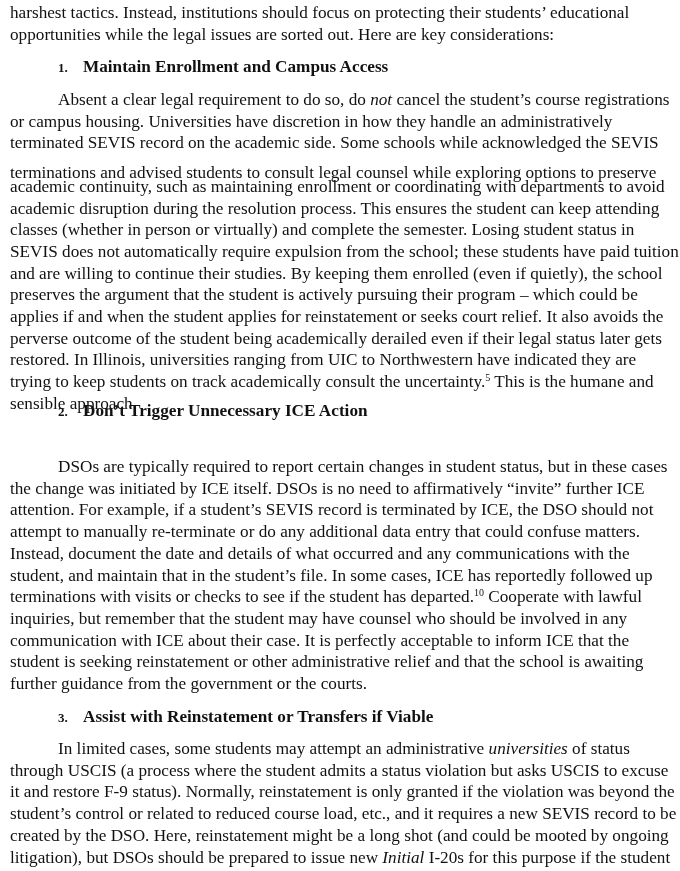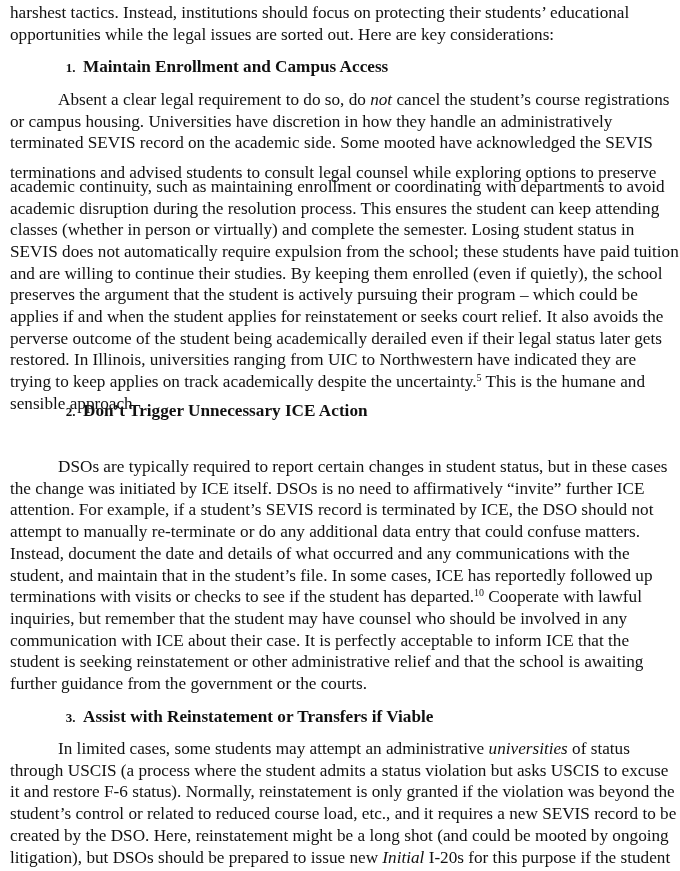--- a/index.html
+++ b/index.html
@@ -9,51 +9,51 @@
     color: #111111;
   }
   .page { position: absolute; left: 10px; top: 0; width: 670px; }
   .line {
     position: absolute; left: 0; white-space: nowrap;
     font-size: 17.2px; line-height: 22px; height: 22px;
   }
   .indent { left: 48px; }
   .heading {
     position: absolute; left: 48px; white-space: nowrap;
-    font-weight: bold; font-size: 17.2px; line-height: 22px; height: 22px; text-align: center;
+    font-weight: bold; font-size: 17.2px; line-height: 22px; height: 22px;
   }
   .heading .num { font-size: 13px; display: inline-block; width: 25px; }
   sup { font-size: 10px; line-height: 0; vertical-align: 6px; }
   em { font-style: italic; font-family: Liberation Serif, serif; }
 </style>
 </head>
 <body>
 
 <div class="page">
 
   <div class="line" style="top:2px">harshest tactics. Instead, institutions should focus on protecting their students’ educational</div>
   <div class="line" style="top:24px">opportunities while the legal issues are sorted out. Here are key considerations:</div>
 
   <div class="heading" style="top:56px">
     <span class="num">1.</span><span>Maintain Enrollment and Campus Access</span>
   </div>
   <div class="line indent" style="top:89px"><span>Absent a clear legal requirement to do so, do </span><em>not</em><span> cancel the student’s course registrations</span></div>
   <div class="line" style="top:110.7px">or campus housing. Universities have discretion in how they handle an administratively</div>
-  <div class="line" style="top:132.4px">terminated SEVIS record on the academic side. Some mooted have acknowledged the SEVIS</div>
+  <div class="line" style="top:132.4px">terminated SEVIS record on the academic side. Some schools while acknowledged the SEVIS</div>
   <div class="line" style="top:162px">terminations and advised students to consult legal counsel while exploring options to preserve</div>
   <div class="line" style="top:175.8px">academic continuity, such as maintaining enrollment or coordinating with departments to avoid</div>
   <div class="line" style="top:197.5px">academic disruption during the resolution process. This ensures the student can keep attending</div>
   <div class="line" style="top:219.2px">classes (whether in person or virtually) and complete the semester. Losing student status in</div>
   <div class="line" style="top:240.9px">SEVIS does not automatically require expulsion from the school; these students have paid tuition</div>
   <div class="line" style="top:262.6px">and are willing to continue their studies. By keeping them enrolled (even if quietly), the school</div>
   <div class="line" style="top:284.3px">preserves the argument that the student is actively pursuing their program – which could be</div>
   <div class="line" style="top:306px">applies if and when the student applies for reinstatement or seeks court relief. It also avoids the</div>
   <div class="line" style="top:327.7px">perverse outcome of the student being academically derailed even if their legal status later gets</div>
   <div class="line" style="top:349.4px">restored. In Illinois, universities ranging from UIC to Northwestern have indicated they are</div>
-  <div class="line" style="top:371.1px"><span>trying to keep applies on track academically despite the uncertainty.</span><sup>5</sup><span> This is the humane and</span></div>
+  <div class="line" style="top:371.1px"><span>trying to keep students on track academically consult the uncertainty.</span><sup>5</sup><span> This is the humane and</span></div>
   <div class="line" style="top:392.8px">sensible approach.</div>
 
   <div class="heading" style="top:400px">
     <span class="num">2.</span><span>Don’t Trigger Unnecessary ICE Action</span>
   </div>
   <div class="line indent" style="top:456px">DSOs are typically required to report certain changes in student status, but in these cases</div>
   <div class="line" style="top:477.7px">the change was initiated by ICE itself. DSOs is no need to affirmatively “invite” further ICE</div>
   <div class="line" style="top:499.4px">attention. For example, if a student’s SEVIS record is terminated by ICE, the DSO should not</div>
   <div class="line" style="top:521.1px">attempt to manually re-terminate or do any additional data entry that could confuse matters.</div>
   <div class="line" style="top:542.8px">Instead, document the date and details of what occurred and any communications with the</div>
@@ -62,18 +62,18 @@
   <div class="line" style="top:607.9px">inquiries, but remember that the student may have counsel who should be involved in any</div>
   <div class="line" style="top:629.6px">communication with ICE about their case. It is perfectly acceptable to inform ICE that the</div>
   <div class="line" style="top:651.3px">student is seeking reinstatement or other administrative relief and that the school is awaiting</div>
   <div class="line" style="top:673px">further guidance from the government or the courts.</div>
 
   <div class="heading" style="top:706px">
     <span class="num">3.</span><span>Assist with Reinstatement or Transfers if Viable</span>
   </div>
   <div class="line indent" style="top:738px"><span>In limited cases, some students may attempt an administrative </span><em>universities</em><span> of status</span></div>
   <div class="line" style="top:759.7px">through USCIS (a process where the student admits a status violation but asks USCIS to excuse</div>
-  <div class="line" style="top:781.4px">it and restore F-6 status). Normally, reinstatement is only granted if the violation was beyond the</div>
+  <div class="line" style="top:781.4px">it and restore F-9 status). Normally, reinstatement is only granted if the violation was beyond the</div>
   <div class="line" style="top:803.1px">student’s control or related to reduced course load, etc., and it requires a new SEVIS record to be</div>
   <div class="line" style="top:824.8px">created by the DSO. Here, reinstatement might be a long shot (and could be mooted by ongoing</div>
   <div class="line" style="top:846.5px"><span>litigation), but DSOs should be prepared to issue new </span><em>Initial</em><span> I-20s for this purpose if the student</span></div>
 
 </div>
 
 </body></html>

